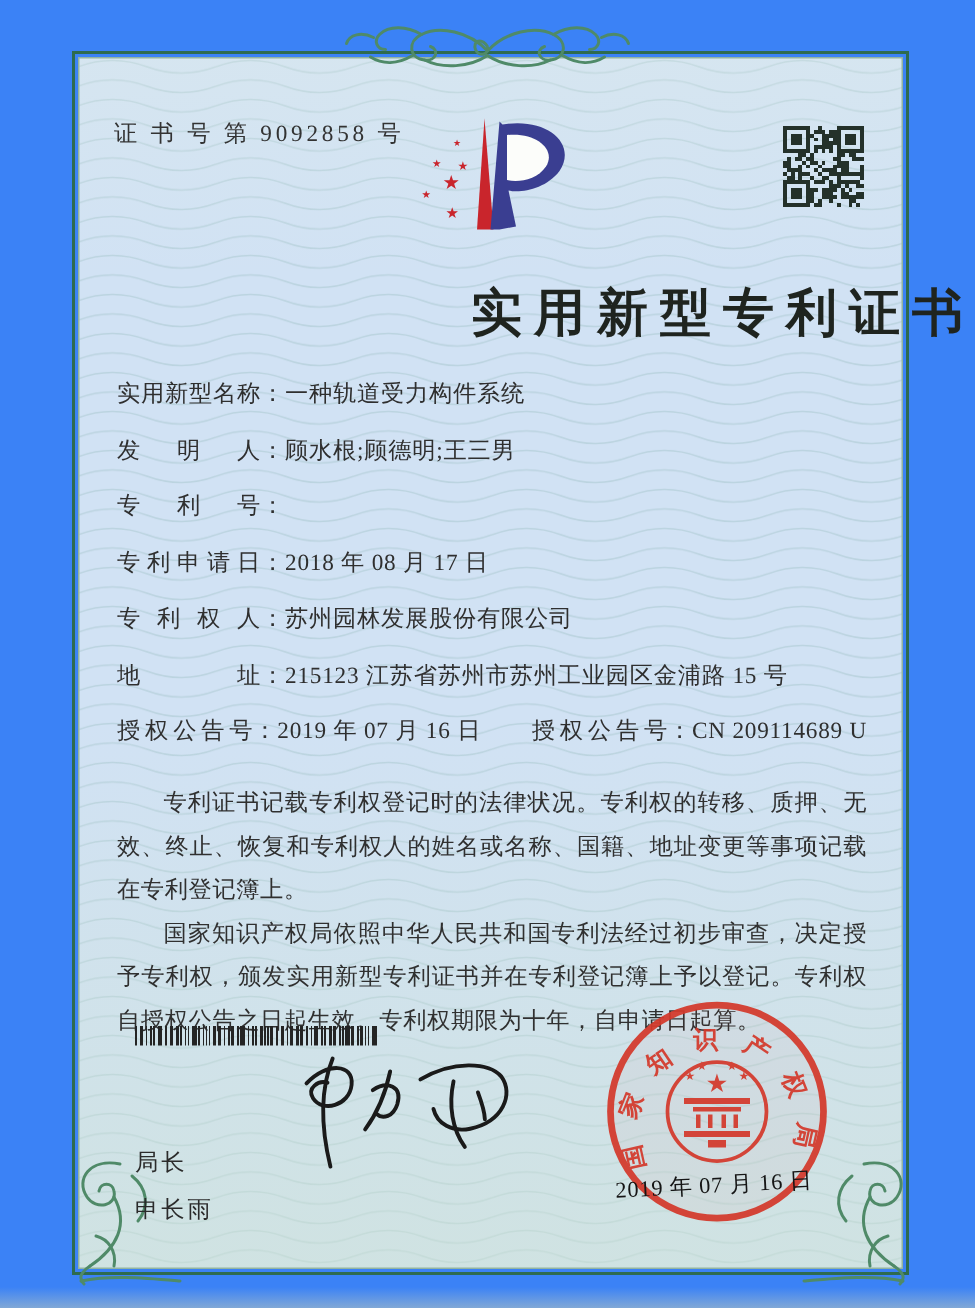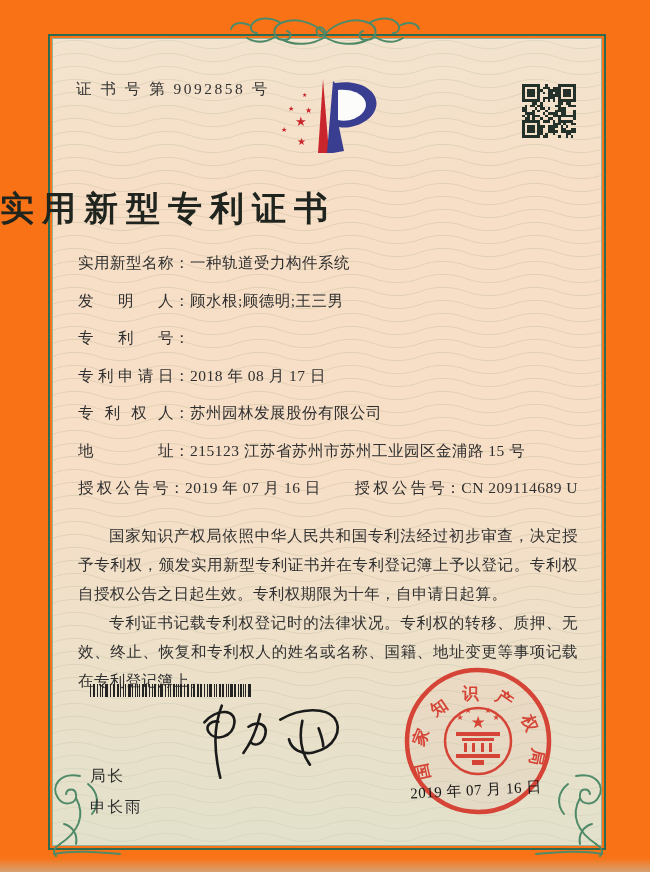--- a/index.html
+++ b/index.html
@@ -1,27 +1,27 @@
 <!DOCTYPE html>
 <html lang="zh"><head>
 <meta charset="utf-8">
 <style>
   html,body{margin:0;padding:0;background:#e9e9e6;}
-  .page{position:relative;width:650px;height:872px;background:#f97316;overflow:hidden;
+  .page{position:relative;width:650px;height:872px;background:#3b82f6;overflow:hidden;
         font-family:"Liberation Serif","DejaVu Serif",serif;color:#2f2f2f;}
   .page::after{content:"";position:absolute;left:0;right:0;bottom:0;height:14px;
         background:linear-gradient(to bottom,rgba(205,214,204,0),rgba(186,199,188,.55));pointer-events:none;}
   .frame{position:absolute;left:48px;top:34px;width:558px;height:816px;border:2px solid #2e6b50;box-sizing:border-box;}
   .frame-inner{position:absolute;inset:2px;border:1px solid #92b4a0;}
   .waves{position:absolute;left:52px;top:38px;width:550px;height:808px;opacity:.8;}
   .tint{position:absolute;left:52px;top:38px;width:550px;height:808px;
         background:linear-gradient(180deg,rgba(228,240,228,.25) 0%,rgba(228,240,228,0) 18%,rgba(214,232,215,0) 55%,rgba(206,227,208,.5) 100%);}
   .abs{position:absolute;}
   .cert-no{left:76px;top:79px;font-size:15.5px;letter-spacing:2.5px;color:#333;}
-  .title{left:0;top:186px;width:650px;text-align:left;font-size:34px;font-weight:bold;
+  .title{left:0;top:186px;width:650px;text-align:right;font-size:34px;font-weight:bold;
          letter-spacing:8px;color:#1f241f;}
   .fields{left:78px;top:253px;width:500px;}
   .row{display:flex;align-items:flex-end;margin-bottom:17.5px;font-size:15.5px;line-height:20px;letter-spacing:.5px;}
   .lab{display:inline-block;width:96px;text-align:justify;text-align-last:justify;white-space:nowrap;}
   .val{white-space:nowrap;}
   .val-gap{display:inline-block;width:158px;}
   .second{margin-left:20px;}
   .body-text{left:78px;top:521px;width:500px;font-size:15.5px;line-height:29px;
              text-align:justify;letter-spacing:.4px;color:#303030;}
   .body-text p{margin:0;text-indent:2em;}
@@ -399,22 +399,22 @@
       <span class="lab">授权公告号</span>
         <span>：</span>
       <span class="val val-gap">2019 年 07 月 16 日</span>
       <span class="lab second">授权公告号</span>
         <span>：</span>
       <span class="val">CN 209114689 U</span>
     </div>
   </div>
 
   <div class="abs body-text z1">
+    <p>专利证书记载专利权登记时的法律状况。专利权的转移、质押、无效、终止、恢复和专利权人的姓名或名称、国籍、地址变更等事项记载在专利登记簿上。</p>
     <p>国家知识产权局依照中华人民共和国专利法经过初步审查，决定授予专利权，颁发实用新型专利证书并在专利登记簿上予以登记。专利权自授权公告之日起生效。专利权期限为十年，自申请日起算。</p>
-    <p>专利证书记载专利权登记时的法律状况。专利权的转移、质押、无效、终止、恢复和专利权人的姓名或名称、国籍、地址变更等事项记载在专利登记簿上。</p>
   </div>
 
   <svg id="barcode" class="abs barcode z1" width="165" height="13" viewBox="0 0 165 13" preserveAspectRatio="none" shape-rendering="crispEdges">
       <rect x="0" y="0" width="1" height="13" fill="#242424"></rect>
       <rect x="3" y="0" width="2" height="13" fill="#242424"></rect>
       <rect x="7" y="0" width="1" height="13" fill="#242424"></rect>
       <rect x="10" y="0" width="1" height="13" fill="#242424"></rect>
       <rect x="12" y="0" width="1" height="13" fill="#242424"></rect>
       <rect x="15" y="0" width="3" height="13" fill="#242424"></rect>
       <rect x="20" y="0" width="1" height="13" fill="#242424"></rect>

